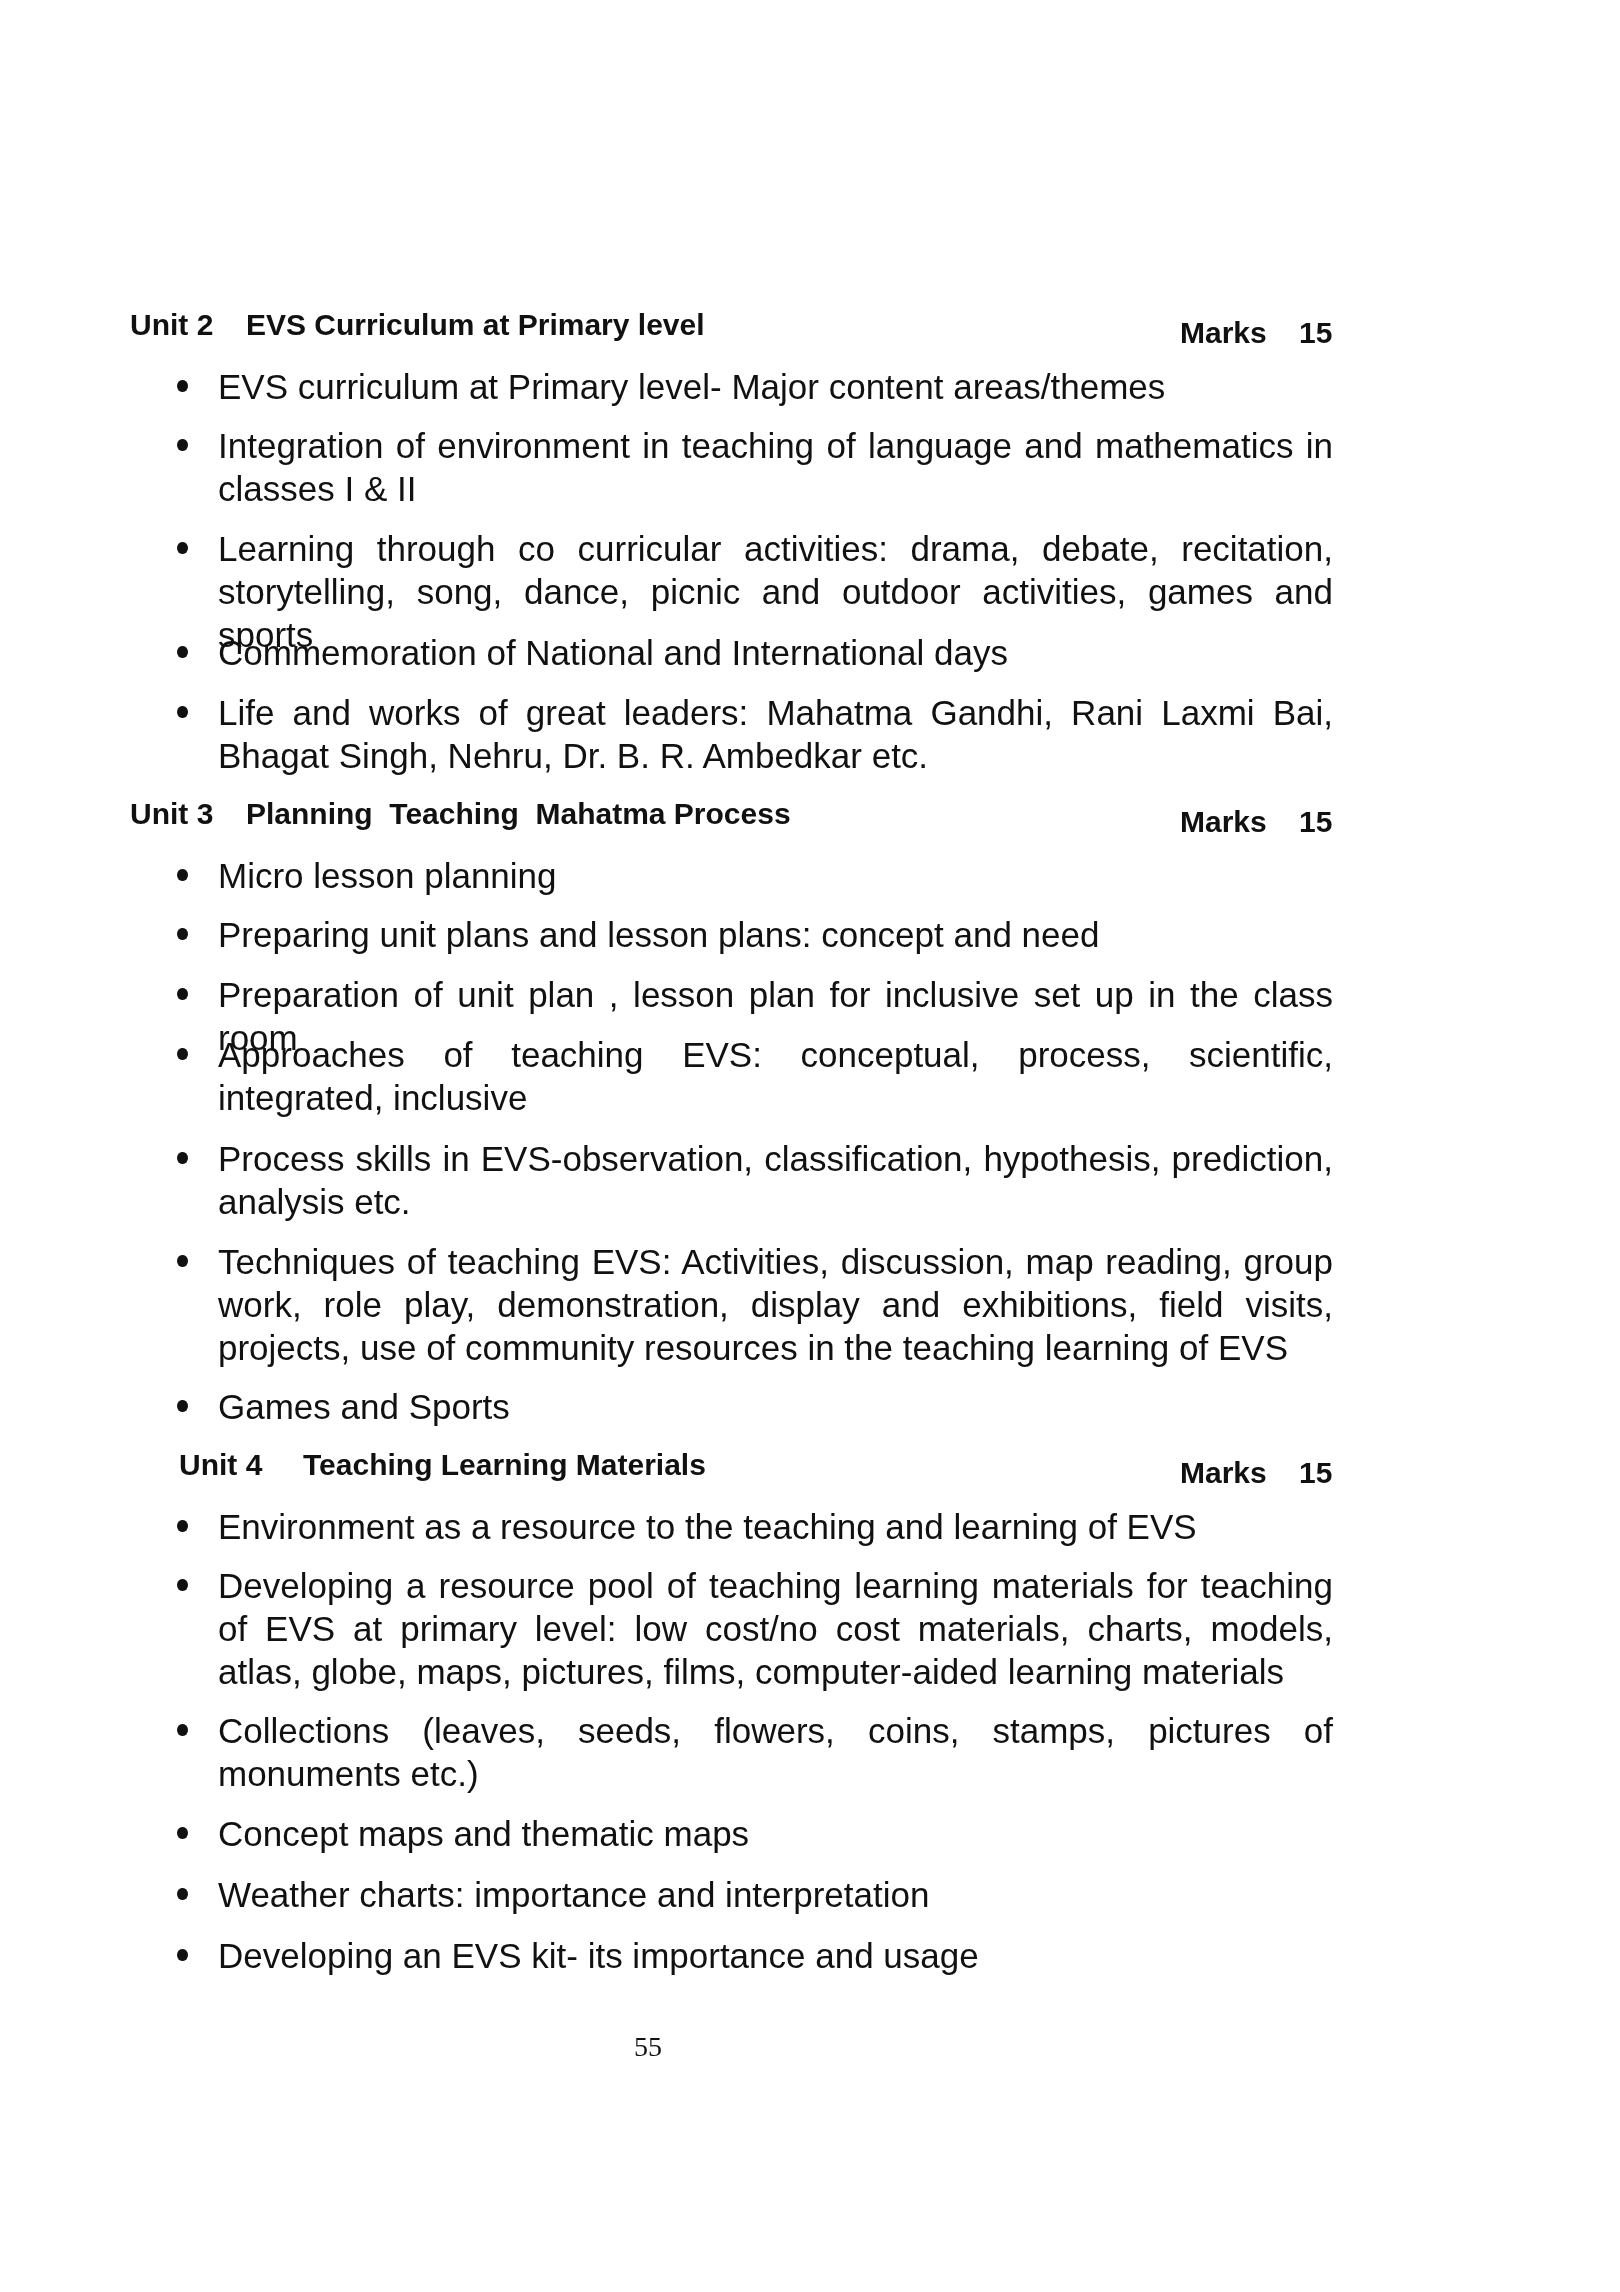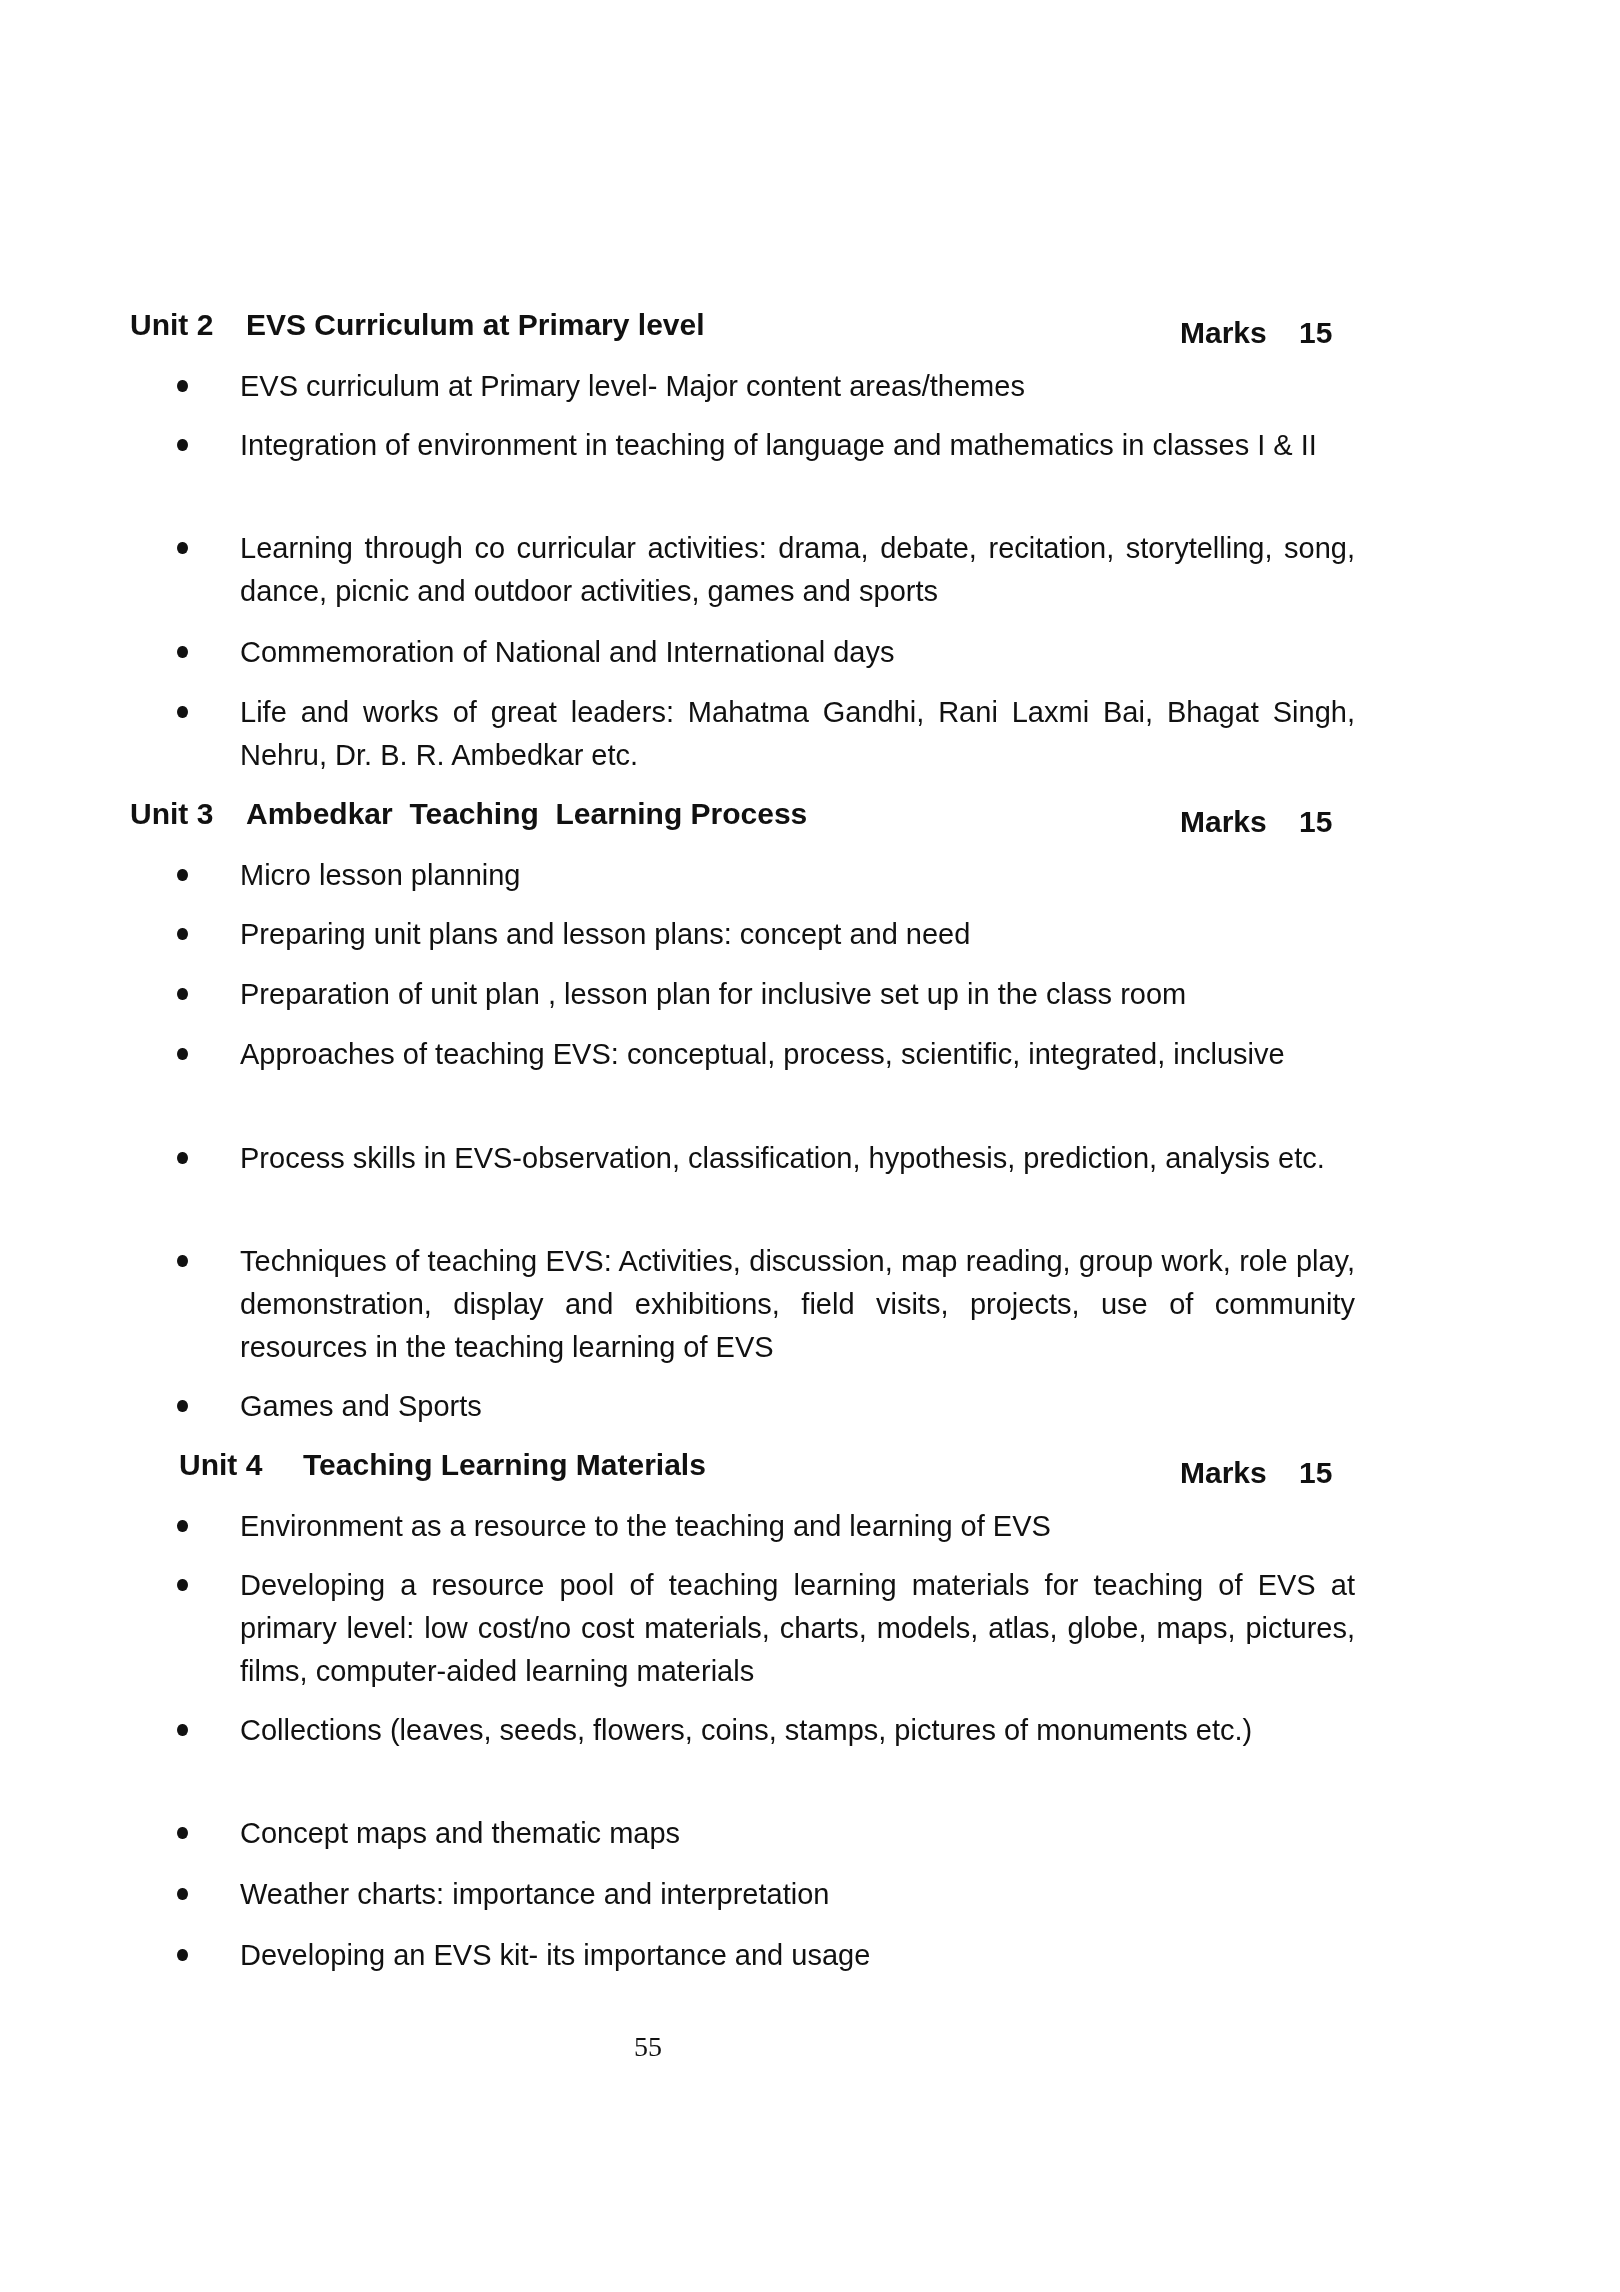--- a/index.html
+++ b/index.html
@@ -12,22 +12,22 @@
   .unit-heading .unit-no { position: absolute; left: 0; top: 0; }
   .unit-heading .unit-title { position: absolute; top: 0; }
   .unit-heading .marks { position: absolute; top: 0; left: 1050px; word-spacing: 7.8px; margin-top: 8px; }
   .bullets { position: absolute; left: 0; width: 1620px; margin: 0; padding: 0; list-style: none; }
   .bullet-item { position: absolute; left: 177px; width: 1166px; }
   .bullet-dot {
     position: absolute; left: 0; top: 14.7px; width: 10.8px; height: 12.7px; border-radius: 50%;
     background: #111111;
   }
   .bullet-text {
-    position: absolute; left: 63px; width: 1115px; font-family: "Liberation Sans", sans-serif;
-    font-size: 29px; line-height: 43px; text-align: justify; text-align-last: left;
+    position: absolute; left: 41px; width: 1115px; font-family: "Liberation Sans", sans-serif;
+    font-size: 35px; line-height: 43px; text-align: justify; text-align-last: left;
   }
   .page-number {
     position: absolute; left: 0; width: 1296px; top: 2031px; text-align: center;
     font-family: "Liberation Serif", serif; font-size: 28px; line-height: 31px;
   }
 </style>
 </head>
 <body>
 
 <div class="page">
@@ -55,21 +55,21 @@
       <span class="bullet-text">Commemoration of National and International days</span>
     </li>
     <li class="bullet-item" style="top:691px;">
       <span class="bullet-dot"></span>
       <span class="bullet-text">Life and works of great leaders: Mahatma Gandhi, Rani Laxmi Bai, Bhagat Singh, Nehru,  Dr. B. R. Ambedkar etc.</span>
     </li>
   </ul>
 
   <div class="unit-heading" style="left:130px; top:794px;">
     <span class="unit-no">Unit 3</span>
-    <span class="unit-title" style="left:116px;">Ambedkar  Teaching  Learning Process</span>
+    <span class="unit-title" style="left:116px;">Planning  Teaching  Mahatma Process</span>
     <span class="marks">Marks  15</span>
   </div>
   <ul class="bullets">
     <li class="bullet-item" style="top:854px;">
       <span class="bullet-dot"></span>
       <span class="bullet-text">Micro lesson planning</span>
     </li>
     <li class="bullet-item" style="top:913px;">
       <span class="bullet-dot"></span>
       <span class="bullet-text">Preparing unit plans and lesson plans: concept and need</span>

